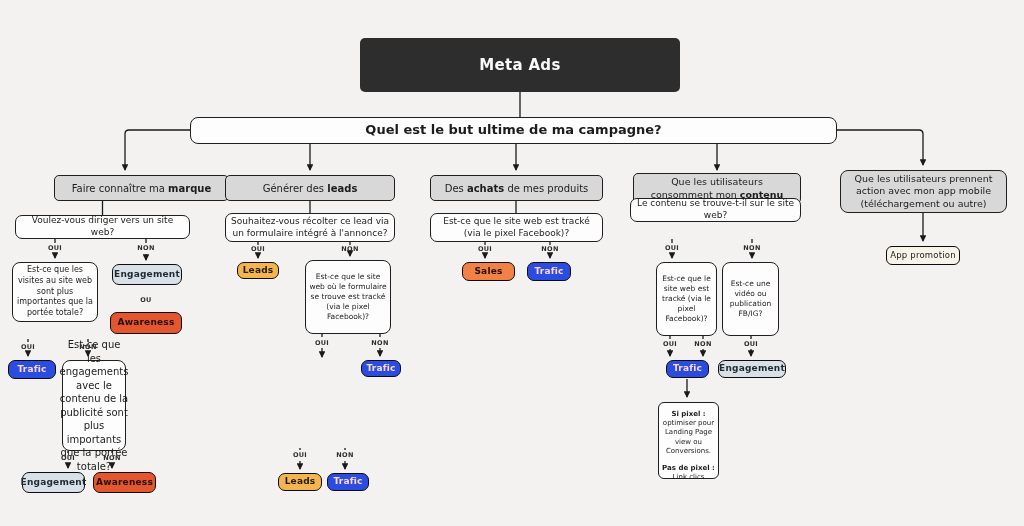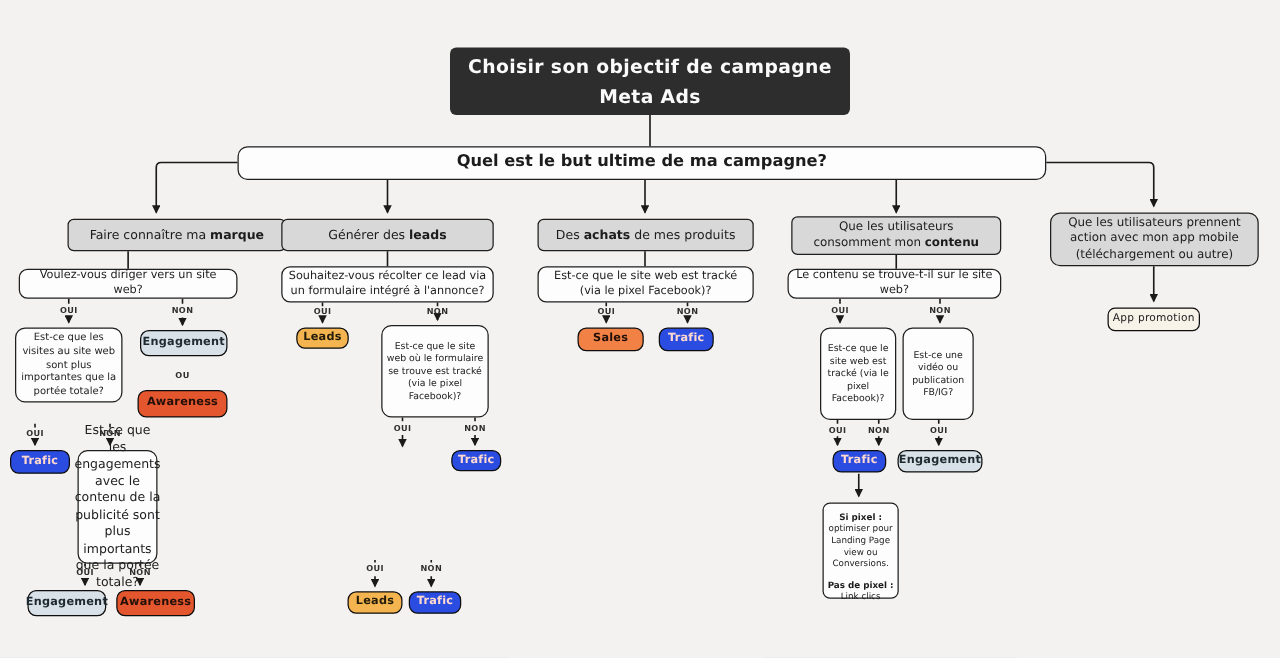--- a/index.html
+++ b/index.html
@@ -120,21 +120,20 @@
       <path d="M751 349 V356" marker-end="url(#arr)"></path>
       <path d="M68 464 V468" marker-end="url(#arr)"></path>
       <path d="M112 464 V468" marker-end="url(#arr)"></path>
       <path d="M300 461 V469" marker-end="url(#arr)"></path>
       <path d="M345 461 V469" marker-end="url(#arr)"></path>
       <path d="M687 379 V397" marker-end="url(#arr)"></path>
     </g>
   </svg>
 
   <div class="box title" style="left:360px;top:38px;width:320px;height:54px;flex-direction:column;">
-    <span>Choisir son objectif de campagne</span>
     <span>Meta Ads</span>
   </div>
   <div class="box mainq" style="left:190px;top:117px;width:647px;height:27px;text-align:right;">Quel est le but ultime de ma campagne?</div>
 
   <div class="box header" style="left:15px;top:175px;width:175px;height:26px;margin-left:39px;">
       <span>
     <span>Faire connaître ma </span><b>marque</b><span></span></span>
   </div>
   <div class="box header" style="left:225px;top:175px;width:170px;height:26px;">
       <span>
@@ -146,21 +145,21 @@
   </div>
   <div class="box header" style="left:633px;top:173px;width:168px;height:31px;font-size:9.5px;">
       <span>
     <span>Que les utilisateurs consomment mon </span><b>contenu</b><span></span></span>
   </div>
   <div class="box header" style="left:840px;top:170px;width:167px;height:43px;font-size:9.5px;border-radius:8px;">Que les utilisateurs prennent action avec mon app mobile (téléchargement ou autre)</div>
 
   <div class="box q" style="left:15px;top:215px;width:175px;height:24px;">Voulez-vous diriger vers un site web?</div>
   <div class="box q" style="left:225px;top:213px;width:170px;height:29px;">Souhaitez-vous récolter ce lead via un formulaire intégré à l'annonce?</div>
   <div class="box q" style="left:430px;top:213px;width:173px;height:29px;">Est-ce que le site web est tracké (via le pixel Facebook)?</div>
-  <div class="box q" style="left:630px;top:215px;width:171px;height:24px;">Le contenu se trouve-t-il sur le site web?</div>
+  <div class="box q" style="left:630px;top:198px;width:171px;height:24px;">Le contenu se trouve-t-il sur le site web?</div>
 
   <div class="box qd" style="left:12px;top:262px;width:86px;height:60px;font-size:8px;">Est-ce que les visites au site web sont plus importantes que la portée totale?</div>
   <div class="box chip c-engagement" style="left:112px;top:264px;width:70px;height:21px;">Engagement</div>
   <span class="lbl" style="left:146px;top:296px;">OU</span>
   <div class="box chip c-awareness" style="left:110px;top:312px;width:72px;height:22px;">Awareness</div>
   <div class="box chip c-trafic" style="left:8px;top:360px;width:48px;height:19px;">Trafic</div>
   <div class="box qd tiny" style="left:62px;top:360px;width:64px;height:91px;">Est-ce que les engagements avec le contenu de la publicité sont plus importants que la portée totale?</div>
   <div class="box chip c-engagement" style="left:22px;top:472px;width:63px;height:21px;">Engagement</div>
   <div class="box chip c-awareness" style="left:93px;top:472px;width:63px;height:21px;">Awareness</div>
 

